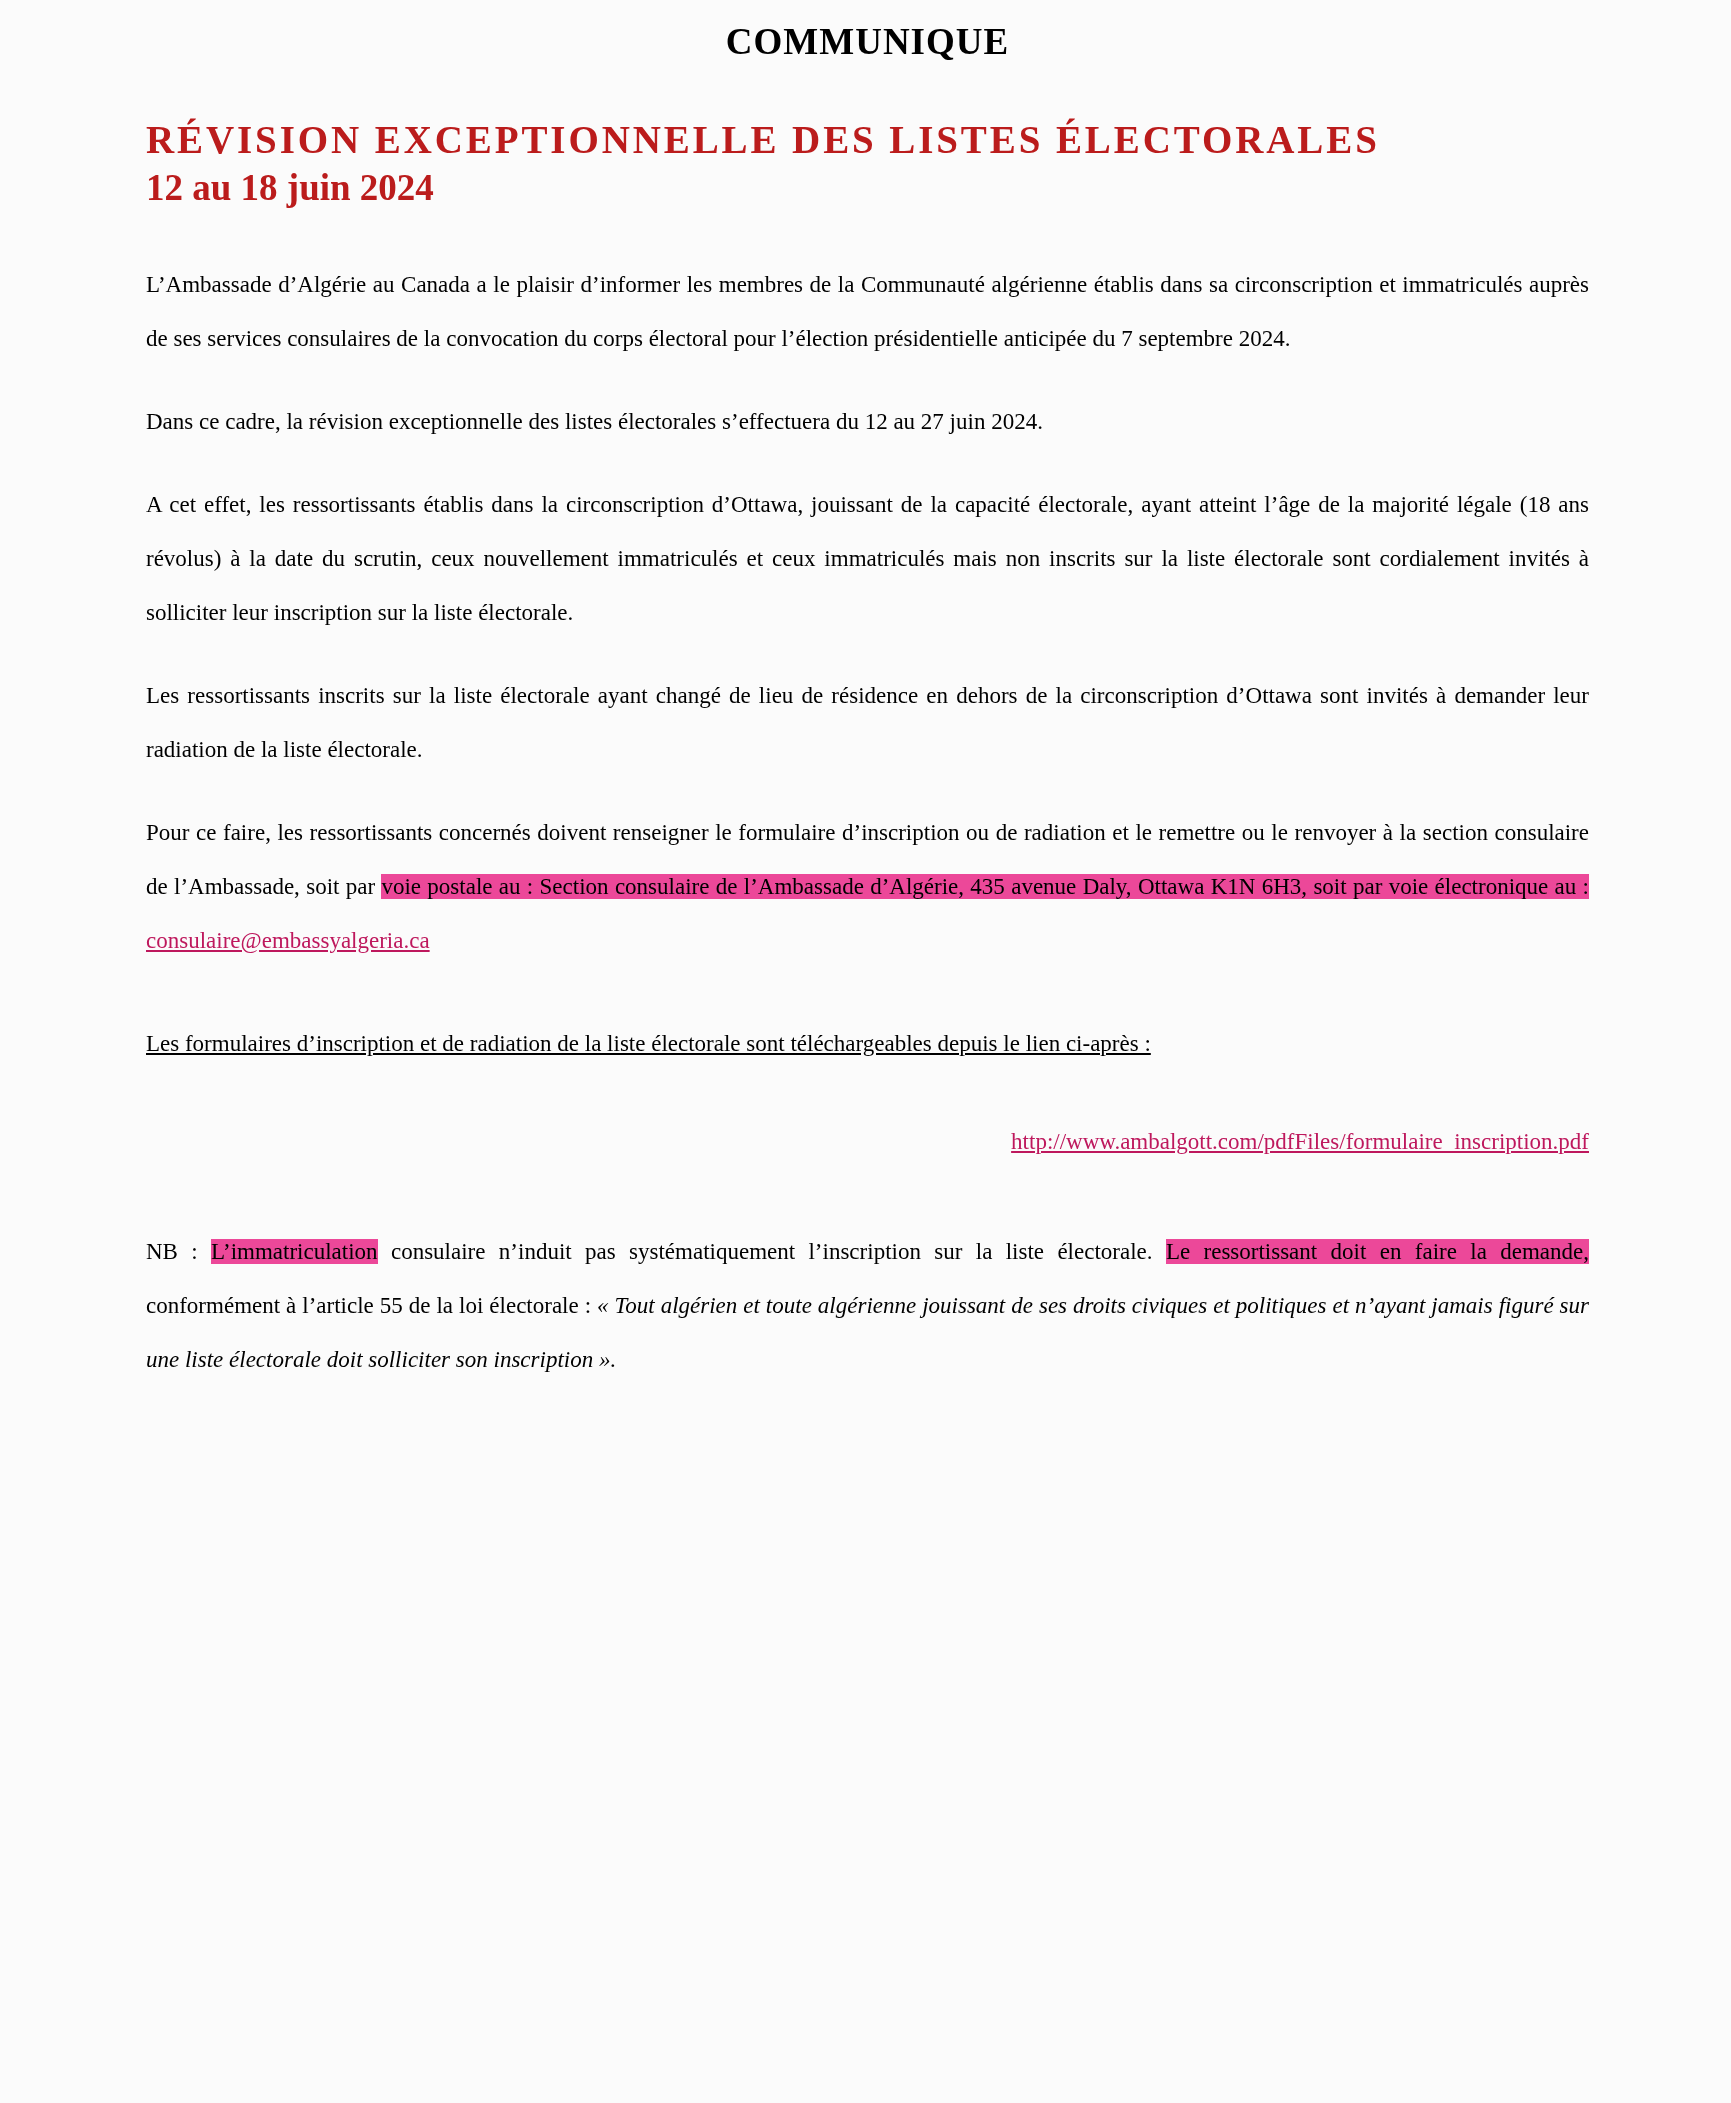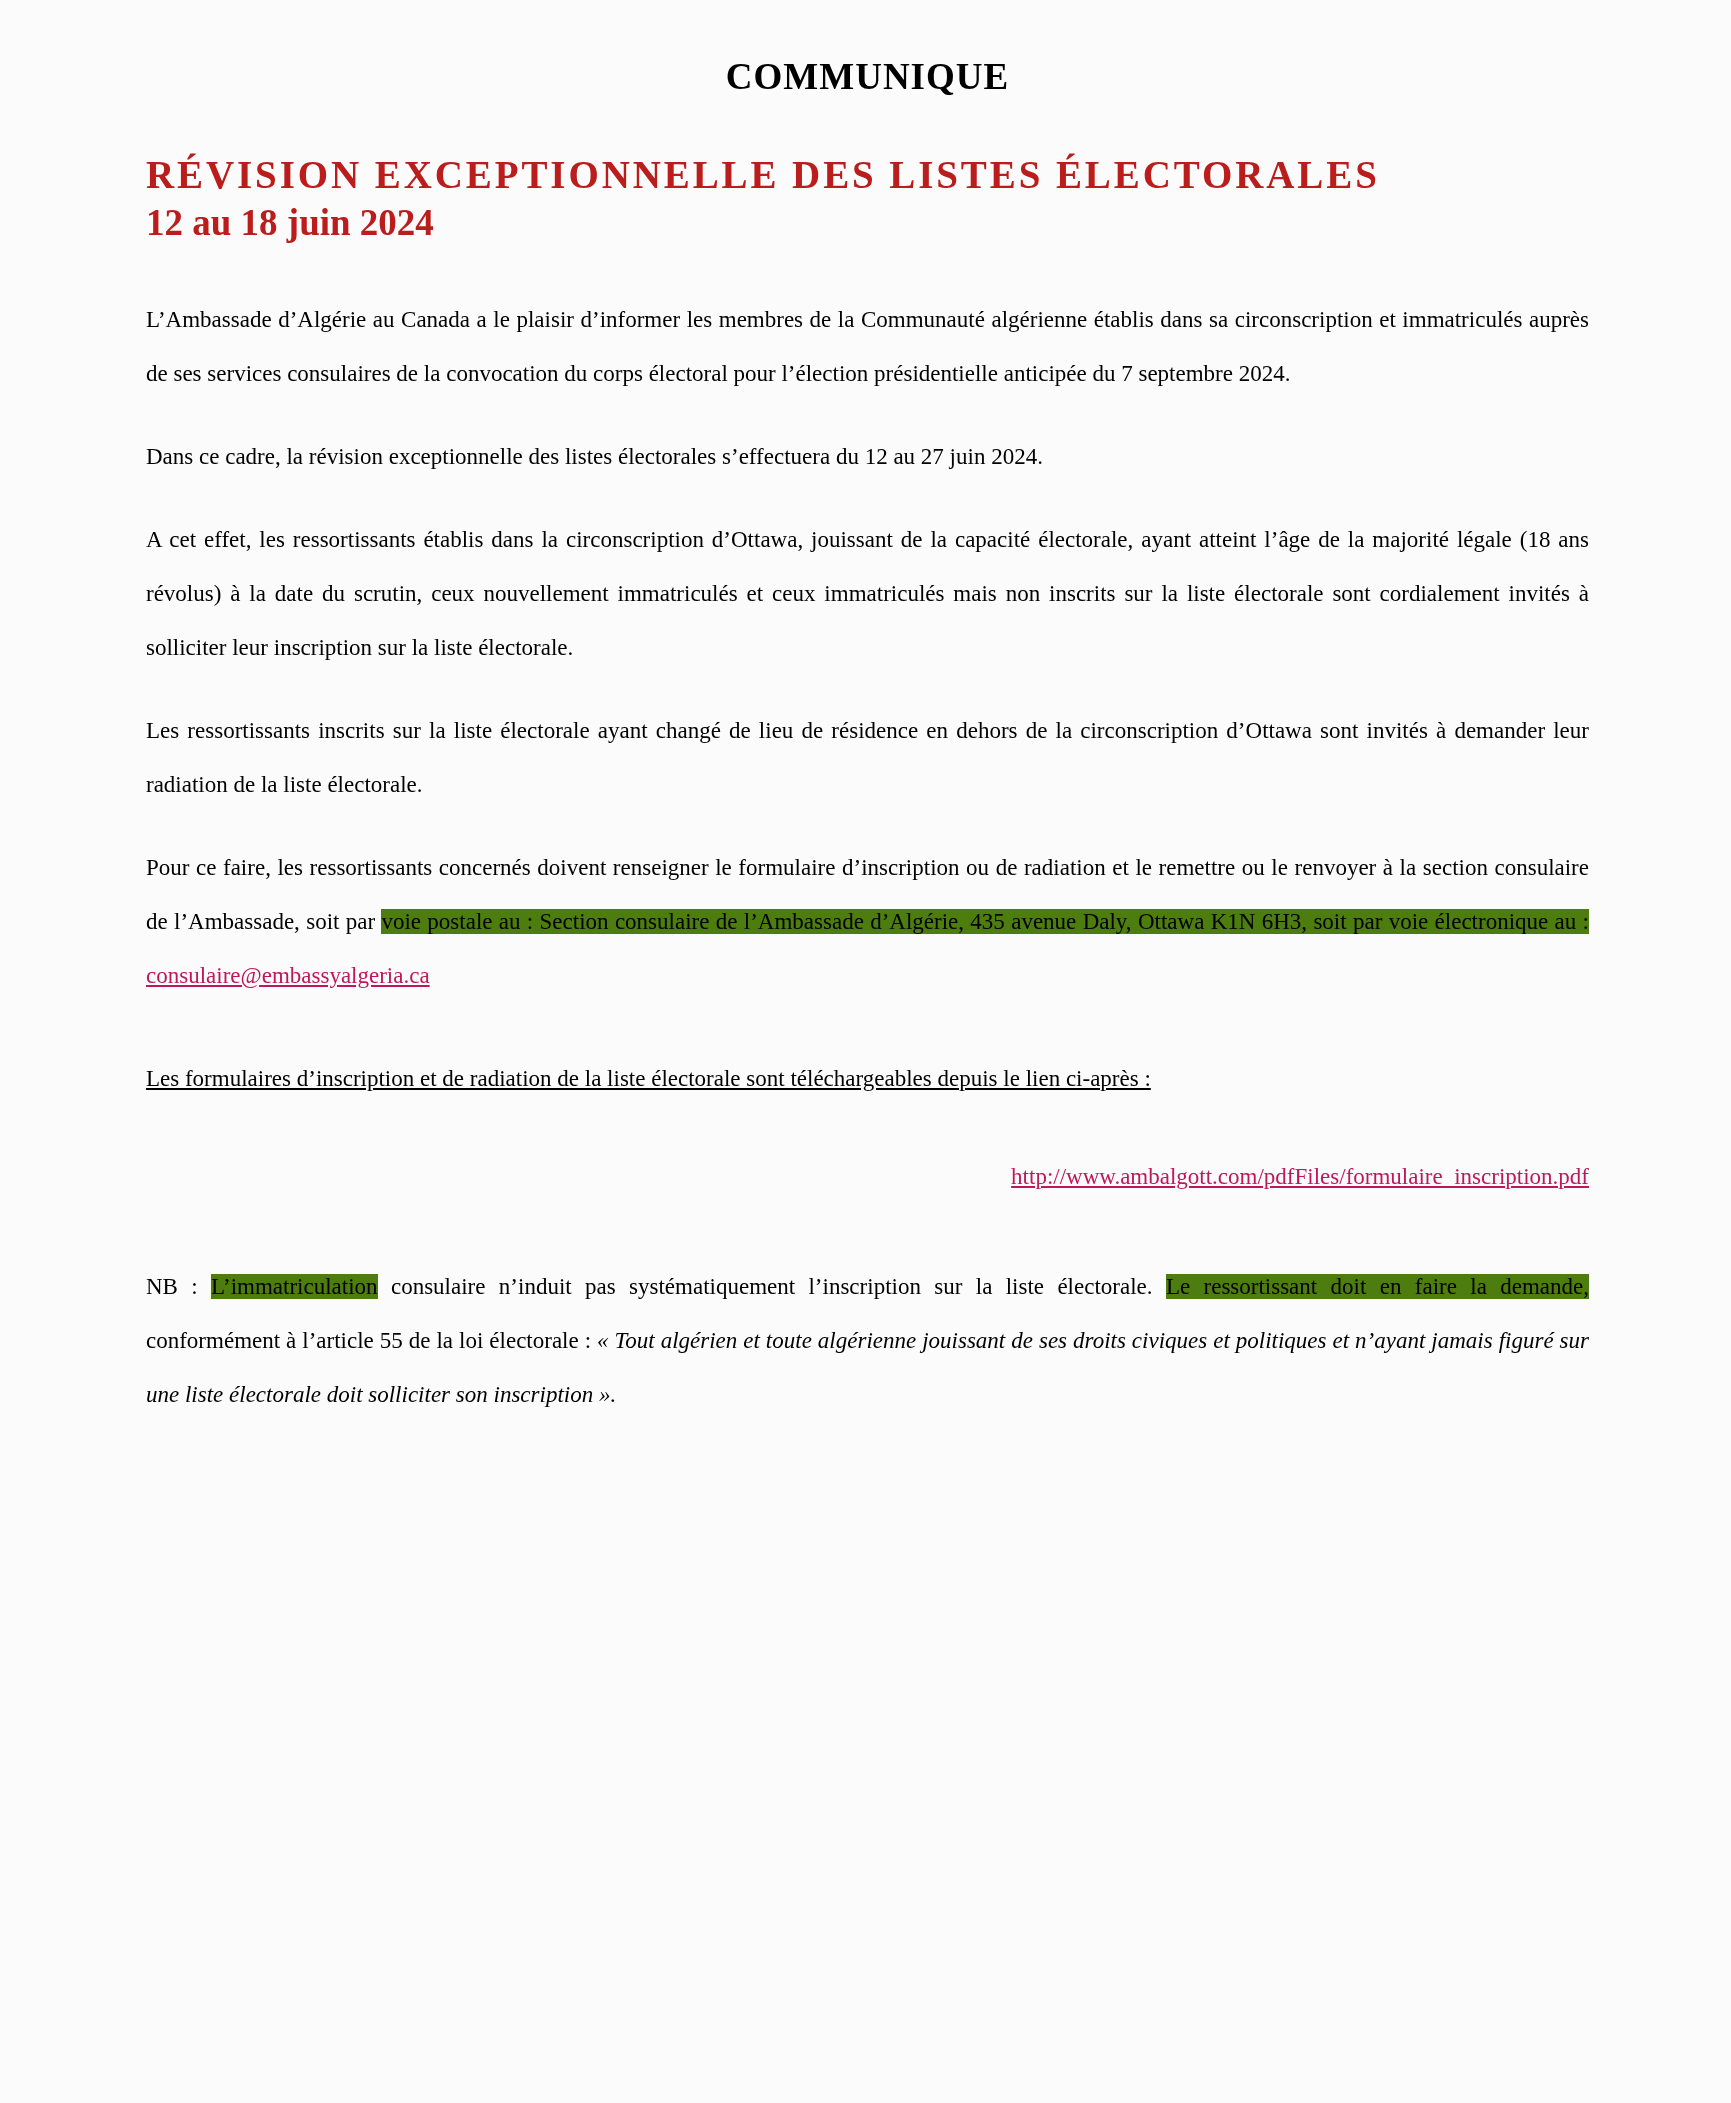--- a/index.html
+++ b/index.html
@@ -7,21 +7,21 @@
     background: #ffffff;
     font-family: "Liberation Serif", "DejaVu Serif", serif;
     color: #000000;
   }
   .page {
     position: relative;
     width: 1731px;
     height: 2104px;
     box-sizing: border-box;
     background: #fbfbfb;
-    padding: 53px 142px 0 146px;
+    padding: 18px 142px 0 146px;
     overflow: hidden;
   }
   .doc-title {
     margin: 0 0 50px 0;
     text-align: center;
     font-size: 37px;
     line-height: 47px;
     font-weight: bold;
     letter-spacing: 1px;
   }
@@ -44,21 +44,21 @@
   p.body-par {
     margin: 0 0 29px 0;
     font-size: 23px;
     line-height: 54px;
     text-align: justify;
   }
   p.body-par.par-procedure { margin-bottom: 49px; }
   p.body-par.par-forms { margin-bottom: 44px; text-decoration: underline; }
   p.body-par.par-download { margin-bottom: 56px; text-align: right; }
   p.body-par.par-nb { margin-bottom: 0; }
-  .hl { background: #4d7c0f; }
+  .hl { background: #ec4899; }
   a.doc-link {
     color: #be185d;
     text-decoration: underline;
     cursor: pointer;
   }
   .quote { font-style: italic; }
 </style>
 </head>
 <body>
 

